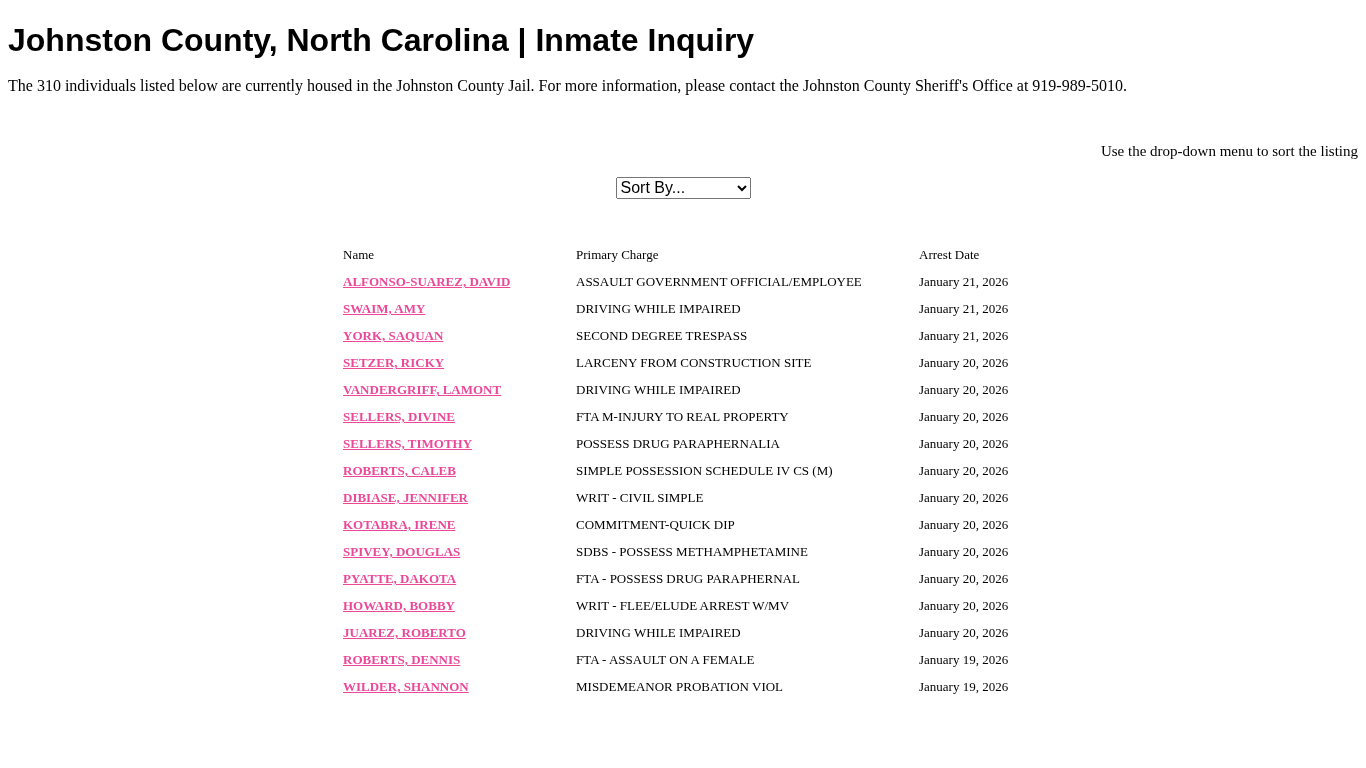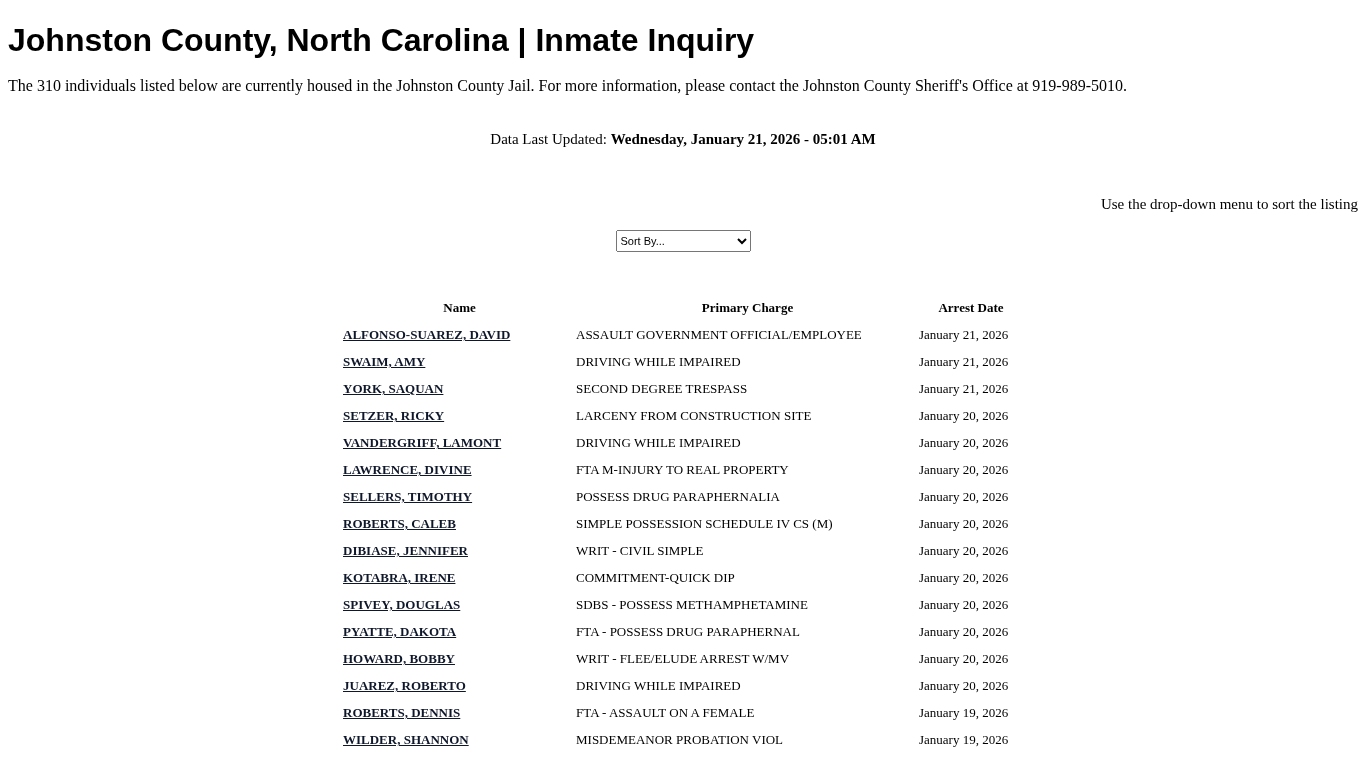--- a/index.html
+++ b/index.html
@@ -20,69 +20,66 @@
     margin: 22px 0 18px 0;
     line-height: 1.15;
   }
   .intro { margin: 0; font-size: 16px; }
   .updated-line { text-align: center; margin-top: 36px; font-size: 15px; }
   .updated-line b { font-weight: bold; }
   .sort-instruction { text-align: right; margin-top: 48px; font-size: 15px; }
   .sort-row { text-align: center; margin-top: 17px; }
   select.sort-select {
     font-family: "Liberation Sans", sans-serif;
-    font-size: 11px;
+    font-size: 16px;
     width: 135px;
     height: 22px;
   }
   table.inmate-table {
     border-collapse: collapse;
     table-layout: fixed;
     width: 680px;
     margin: 43px auto 0 auto;
   }
   col.col-name { width: 233px; }
   col.col-charge { width: 343px; }
   col.col-date { width: 104px; }
   .inmate-table th {
     font-size: 13px;
-    font-weight: bold;
-    text-align: center;
+    font-weight: normal;
+    text-align: left;
     height: 27px;
     padding: 0;
     vertical-align: middle;
     margin-top: 18px;
   }
   .inmate-table td {
     font-size: 13px;
     text-align: left;
     height: 27px;
     padding: 0;
     vertical-align: middle;
     white-space: nowrap;
     overflow: hidden;
   }
   a.inmate-link {
-    color: #0f172a;
+    color: #ec4899;
     font-weight: bold;
     text-decoration: underline;
   }
 </style>
 </head>
 <body>
 
 <div class="content">
 
   <h1 class="page-title">Johnston County, North Carolina | Inmate Inquiry</h1>
 
   <p class="intro">The 310 individuals listed below are currently housed in the Johnston County Jail. For more information, please contact the Johnston County Sheriff's Office at 919-989-5010.</p>
 
-  <div class="updated-line">
-    <span>Data Last Updated: </span><b>Wednesday, January 21, 2026 - 05:01 AM</b>
-  </div>
 
   <div class="sort-instruction">Use the drop-down menu to sort the listing</div>
 
   <div class="sort-row">
     <select class="sort-select">
       <option>Sort By...</option>
     </select>
   </div>
 
   <table class="inmate-table">
@@ -130,21 +127,21 @@
       </tr>
         <tr>
         <td>
           <a href="#" class="inmate-link">VANDERGRIFF, LAMONT</a>
         </td>
         <td>DRIVING WHILE IMPAIRED</td>
         <td>January 20, 2026</td>
       </tr>
         <tr>
         <td>
-          <a href="#" class="inmate-link">LAWRENCE, DIVINE</a>
+          <a href="#" class="inmate-link">SELLERS, DIVINE</a>
         </td>
         <td>FTA M-INJURY TO REAL PROPERTY</td>
         <td>January 20, 2026</td>
       </tr>
         <tr>
         <td>
           <a href="#" class="inmate-link">SELLERS, TIMOTHY</a>
         </td>
         <td>POSSESS DRUG PARAPHERNALIA</td>
         <td>January 20, 2026</td>

